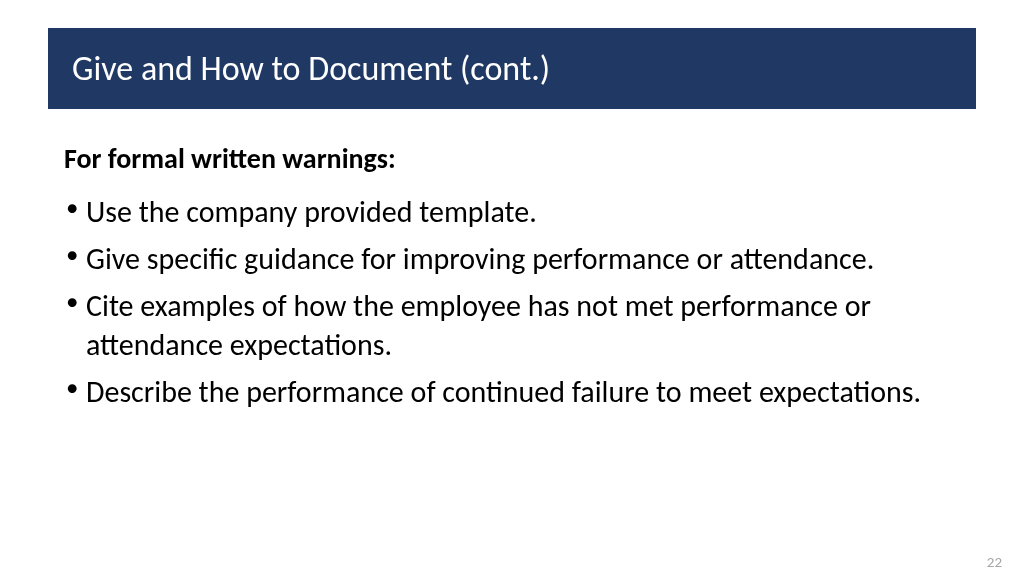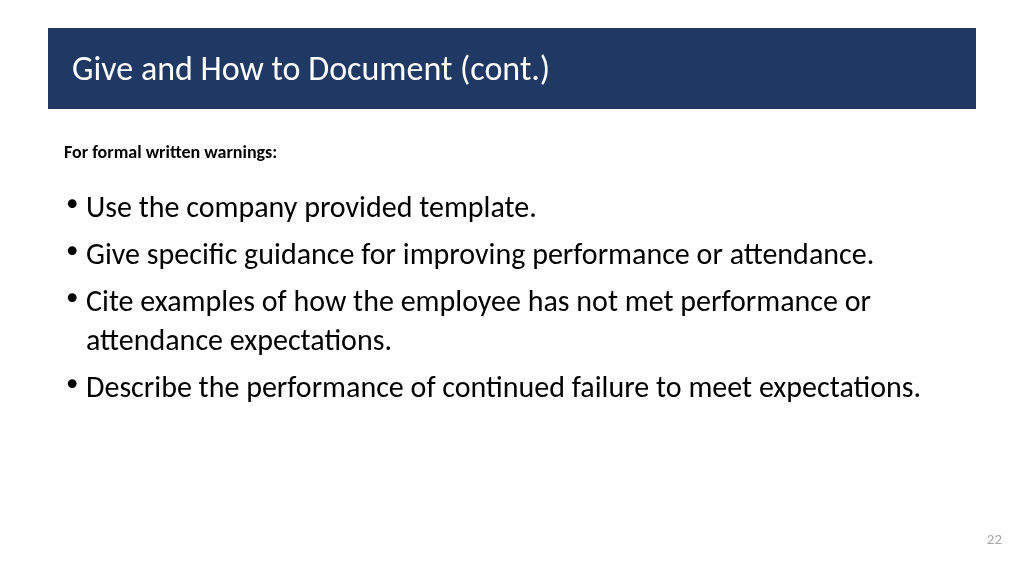--- a/index.html
+++ b/index.html
@@ -22,24 +22,24 @@
     }
     .header-title {
       color: #ffffff;
       font-size: 34px;
       font-weight: 400;
     }
     .content {
       padding: 32px 64px 0 64px;
     }
     .subheading {
-      font-size: 18px;
+      font-size: 28px;
       font-weight: 700;
       color: #000000;
-      margin-bottom: 24px;
+      margin-bottom: 16px;
     }
     .bullet-list {
       list-style: none;
       padding: 0;
     }
     .bullet-list li {
       font-size: 30px;
       color: #000000;
       line-height: 1.3;
       margin-bottom: 8px;
@@ -49,21 +49,21 @@
     .bullet-list li::before {
       content: "•";
       position: absolute;
       left: 2px;
       top: 0;
       font-size: 25px;
       color: #000000;
     }
     .page-number {
       position: absolute;
-      bottom: 28px;
+      bottom: 5px;
       right: 22px;
       font-size: 15px;
       color: #a6a6a6;
     }
   </style>
 </head>
 <body>
 
 <div class="header-bar">
   <div class="header-title">Give and How to Document (cont.)</div>

